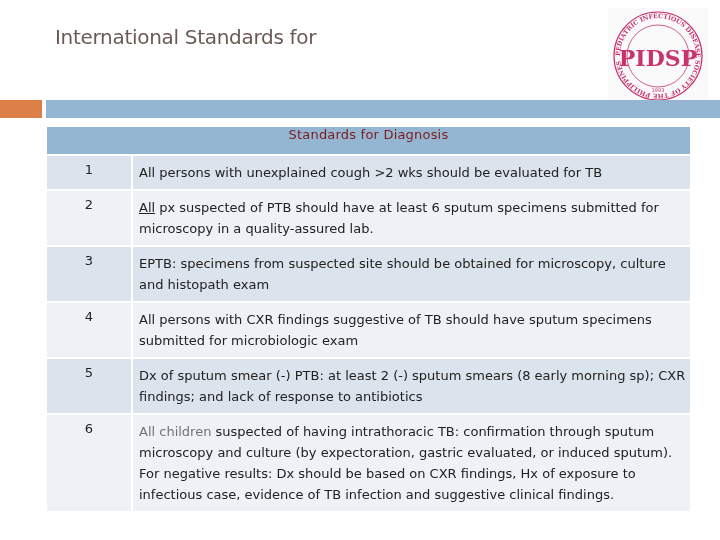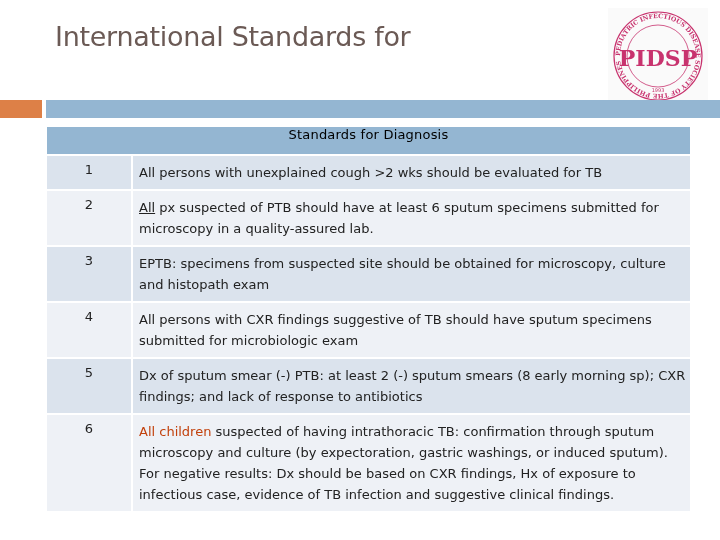--- a/index.html
+++ b/index.html
@@ -1,21 +1,21 @@
 <!DOCTYPE html>
 <html><head>
 <meta charset="utf-8">
 <style>
   * { margin: 0; padding: 0; box-sizing: border-box; }
   html, body { width: 720px; height: 540px; background: #ffffff; overflow: hidden; }
   body { position: relative; font-family: "DejaVu Sans", sans-serif; }
 
   .title {
     position: absolute; left: 55px; top: 18px; width: 520px;
-    font-size: 27px; line-height: 38px; color: #6b5a55;
+    font-size: 20px; line-height: 38px; color: #6b5a55;
     font-family: "DejaVu Sans", sans-serif; font-weight: normal;
     letter-spacing: -0.3px;
   }
   .accent-orange {
     position: absolute; left: 0; top: 100px; width: 42px; height: 18px;
     background: #dd8047;
   }
   .accent-blue {
     position: absolute; left: 46px; top: 100px; width: 674px; height: 18px;
     background: #94b6d2;
@@ -27,34 +27,34 @@
   }
   .logo svg { width: 100%; height: 100%; display: block; }
 
   .table {
     position: absolute; left: 47px; top: 127px; width: 643px;
     border-collapse: collapse;
     font-family: "DejaVu Sans", sans-serif;
     font-size: 13px; color: #222222;
   }
   .table .hdr {
-    background: #94b6d2; color: #000000; text-align: center;
+    background: #94b6d2; color: #7f1d1d; text-align: center;
     height: 28px; font-size: 13px; letter-spacing: 0.2px;
   }
   .table td { vertical-align: top; border-bottom: 2px solid #ffffff; }
   .table td.num {
     width: 85px; text-align: center; padding-top: 6px;
     border-right: 2px solid #ffffff;
   }
   .table td.txt {
     padding: 6px 0 6px 6px; line-height: 21px;
   }
   .row-dark td { background: #dbe3ed; }
   .row-light td { background: #eef1f6; }
-  .red { color: #c2410c; }
+  .red { color: #737373; }
   .u { text-decoration: underline; }
 </style>
 </head>
 <body>
 
 <div class="title">
   <div>International Standards for</div>
 </div>
 
 <div class="logo">
@@ -101,16 +101,16 @@
     <td class="txt">All persons with CXR findings suggestive of TB should have sputum specimens submitted for microbiologic exam</td>
   </tr>
 
   <tr class="row-dark">
     <td class="num">5</td>
     <td class="txt">Dx of sputum smear (-) PTB: at least 2 (-) sputum smears (8 early morning sp); CXR findings; and lack of response to antibiotics</td>
   </tr>
 
   <tr class="row-light">
     <td class="num">6</td>
-    <td class="txt"><span class="red">All children</span><span> suspected of having intrathoracic TB: confirmation through sputum microscopy and culture (by expectoration, gastric washings, or induced sputum).  For negative results: Dx should be based on CXR findings, Hx of exposure to infectious case, evidence of TB infection and suggestive clinical findings.</span></td>
+    <td class="txt"><span class="red">All children</span><span> suspected of having intrathoracic TB: confirmation through sputum microscopy and culture (by expectoration, gastric evaluated, or induced sputum).  For negative results: Dx should be based on CXR findings, Hx of exposure to infectious case, evidence of TB infection and suggestive clinical findings.</span></td>
   </tr>
 </tbody>
   </table>
 
 </body></html>

